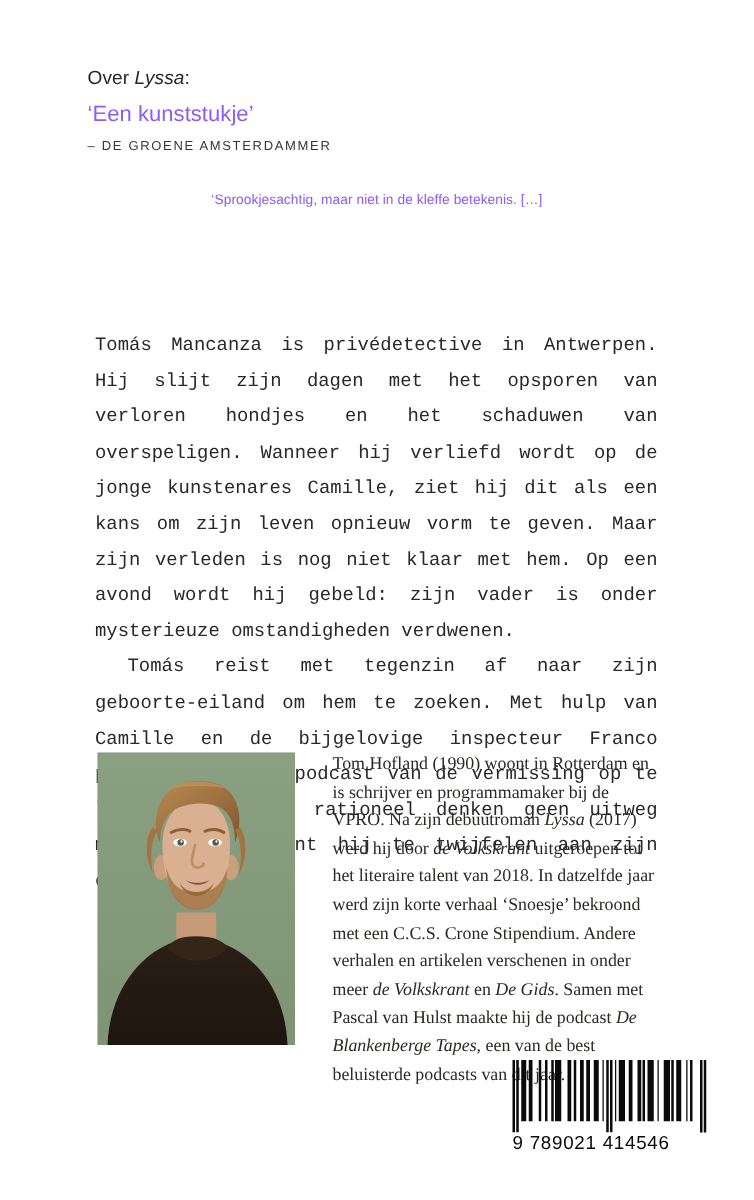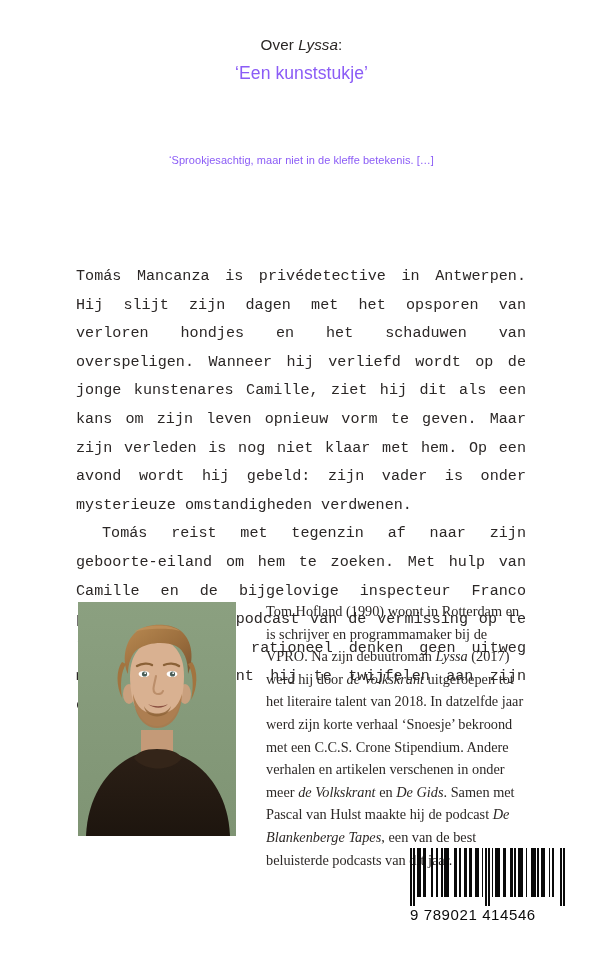--- a/index.html
+++ b/index.html
@@ -19,23 +19,23 @@
   .page {
     position: absolute;
     inset: 0;
     background: #ffffff;
   }
 
   
   .praise {
     position: absolute;
     left: 70px;
-    top: 34px;
+    top: 52px;
     width: 463px;
-    text-align: center;
+    text-align: left;
   }
   .praise-intro {
     font-size: 15.2px;
     line-height: 22px;
     letter-spacing: 0.1px;
     color: #2a2624;
     font-weight: 400;
   }
   .praise-intro .it { font-style: italic; }
 
@@ -157,20 +157,21 @@
   }
 </style>
 </head>
 <body>
 
 <div class="page">
 
   <div class="praise">
     <div class="praise-intro"><span>Over </span><span class="it">Lyssa</span><span>:</span></div>
     <div class="praise-quote">‘Een kunststukje’</div>
+    <div class="praise-source">– DE GROENE AMSTERDAMMER</div>
   </div>
 
   <div class="praise2">
     <div class="praise-quote">‘Sprookjesachtig, maar niet in de kleffe betekenis. […]</div>
   </div>
 
   <div class="blurb">
     <p>Tomás Mancanza is privédetective in Antwerpen. Hij slijt zijn dagen met het opsporen van verloren hondjes en het schaduwen van overspeligen. Wanneer hij verliefd wordt op de jonge kunstenares Camille, ziet hij dit als een kans om zijn leven opnieuw vorm te geven. Maar zijn verleden is nog niet klaar met hem. Op een avond wordt hij gebeld: zijn vader is onder mysterieuze omstandigheden verdwenen.</p>
     <p class="indent">Tomás reist met tegenzin af naar zijn geboorte-eiland om hem te zoeken. Met hulp van Camille en de bijgelovige inspecteur Franco probeert hij het podcast van de vermissing op te lossen. Maar als rationeel denken geen uitweg meer biedt, begint hij te twijfelen aan zijn eigen kennis.</p>
   </div>

